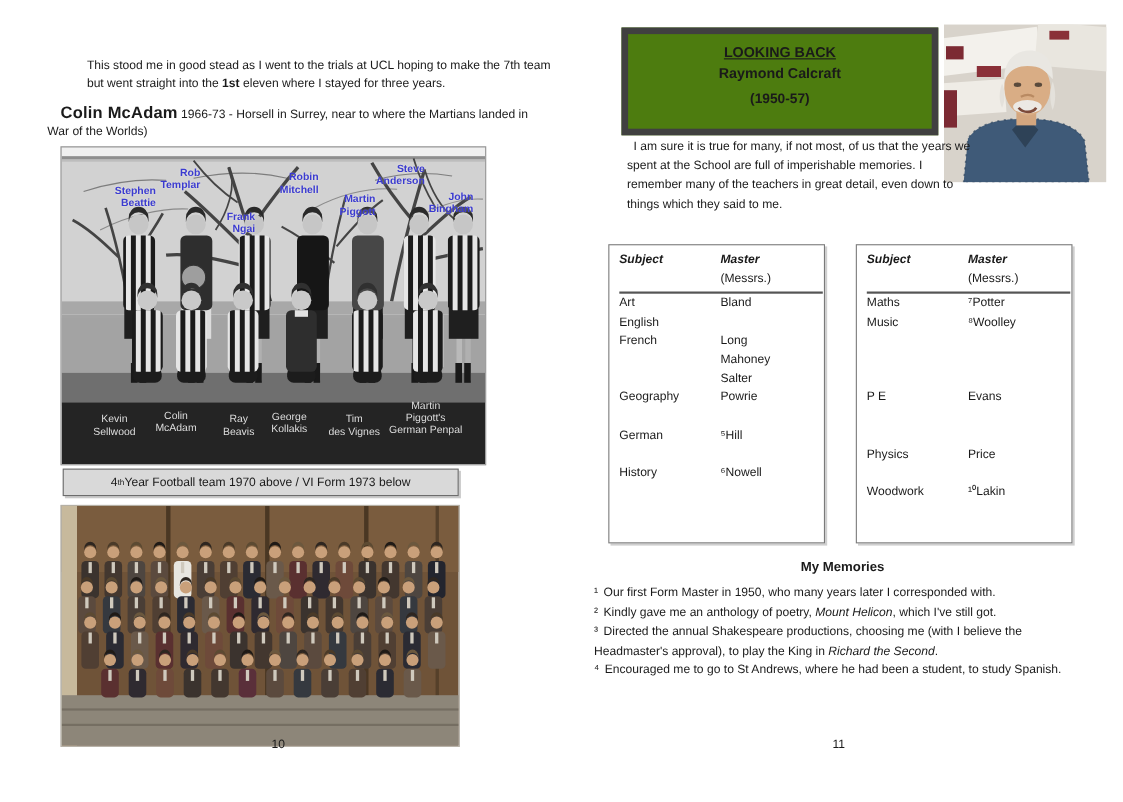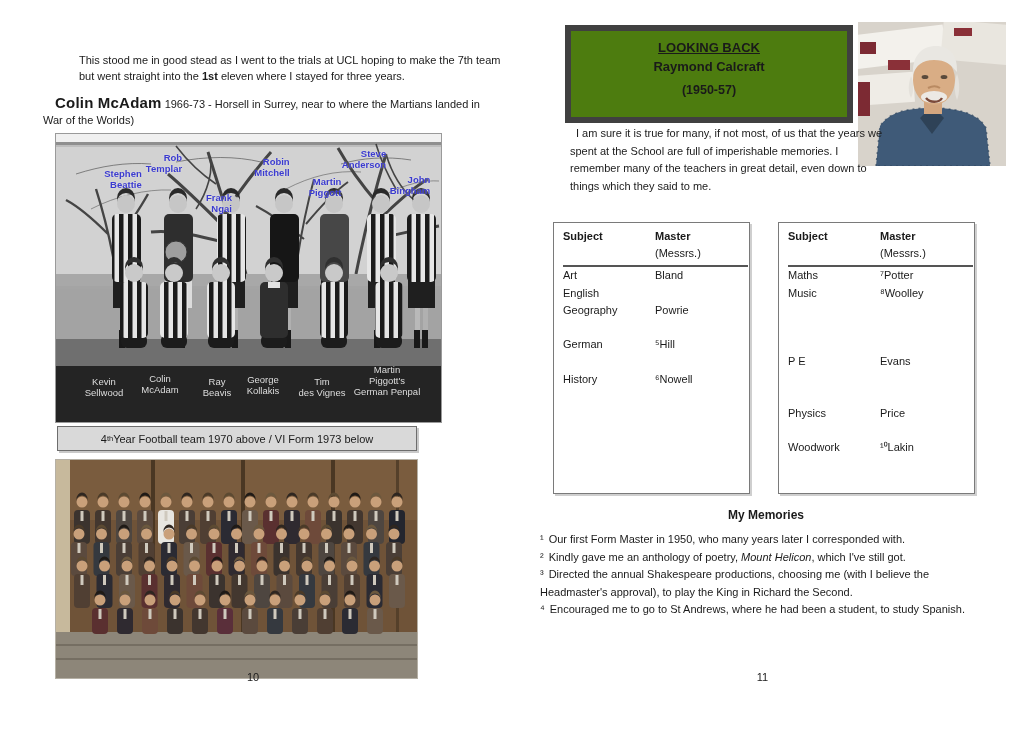--- a/index.html
+++ b/index.html
@@ -35,21 +35,21 @@
   .portrait{left:858px;top:22px;width:148px;height:144px;overflow:hidden;}
   .intro-right{left:570px;top:114px;width:318px;font-size:11px;line-height:17.5px;text-indent:6px;}
   .mtable{width:197px;height:272px;top:222px;background:#ffffff;border:1px solid #7a7a7a;
           box-shadow:2px 2px 0 #cfcfcf;box-sizing:border-box;padding:5px 0 0 9px;font-size:11px;}
   .mt-0{left:553px;} .mt-1{left:778px;}
   .t-head{display:flex;padding-bottom:3px;border-bottom:2px solid #555;margin-right:1px;}
   .t-row{display:flex;}
   .t-sub{width:92px;line-height:17.2px;}
   .t-mas{flex:1;}
   .t-mas div{line-height:17.2px;min-height:17.2px;}
-  .t-bold{font-weight:700;}
+  .t-bold{font-weight:700;font-style:italic;}
   .t-head .t-sub{line-height:17.2px;}
   .memories-title{left:540px;top:508px;width:452px;text-align:center;font-size:12px;font-weight:700;}
   .footnotes{left:540px;top:531px;width:458px;font-size:11px;line-height:17.5px;}
   .fn-mark{margin-right:5px;}
 </style>
 </head>
 <body>
 
 <div class="canvas">
 
@@ -530,20 +530,28 @@
       <div class="t-row">
         <div class="t-sub">Art</div>
         <div class="t-mas">
           <div>Bland</div>
         </div>
       </div>
       <div class="t-row">
         <div class="t-sub">English</div>
       </div>
       <div class="t-row">
+        <div class="t-sub">French</div>
+        <div class="t-mas">
+          <div>Long</div>
+          <div>Mahoney</div>
+          <div>Salter</div>
+        </div>
+      </div>
+      <div class="t-row">
         <div class="t-sub">Geography</div>
         <div class="t-mas">
           <div>Powrie</div>
           <div></div>
         </div>
       </div>
       <div class="t-row">
         <div class="t-sub">German</div>
         <div class="t-mas">
           <div>⁵Hill</div>
@@ -601,18 +609,18 @@
           <div>¹⁰Lakin</div>
         </div>
       </div>
     </div>
 
   <div class="abs memories-title">My Memories</div>
 
   <div class="abs footnotes" id="footnotes">
       <div class="fn"><span class="fn-mark">¹</span><span>Our first Form Master in 1950, who many years later I corresponded with.</span></div>
       <div class="fn"><span class="fn-mark">²</span><span>Kindly gave me an anthology of poetry, </span><span style="font-style: italic;">Mount Helicon</span><span>, which I've still got.</span></div>
-      <div class="fn"><span class="fn-mark">³</span><span>Directed the annual Shakespeare productions, choosing me (with I believe the Headmaster's approval), to play the King in </span><span style=" margin-top: 18px;">Richard the Second</span><span>.</span></div>
+      <div class="fn"><span class="fn-mark">³</span><span>Directed the annual Shakespeare productions, choosing me (with I believe the Headmaster's approval), to play the King in </span><span style="font-style: italic; margin-top: 18px;">Richard the Second</span><span>.</span></div>
       <div class="fn"><span class="fn-mark">⁴</span><span>Encouraged me to go to St Andrews, where he had been a student, to study Spanish.</span></div>
     </div>
 
   <div class="abs page-num pn-right">11</div>
 </div>
 
 </body></html>

